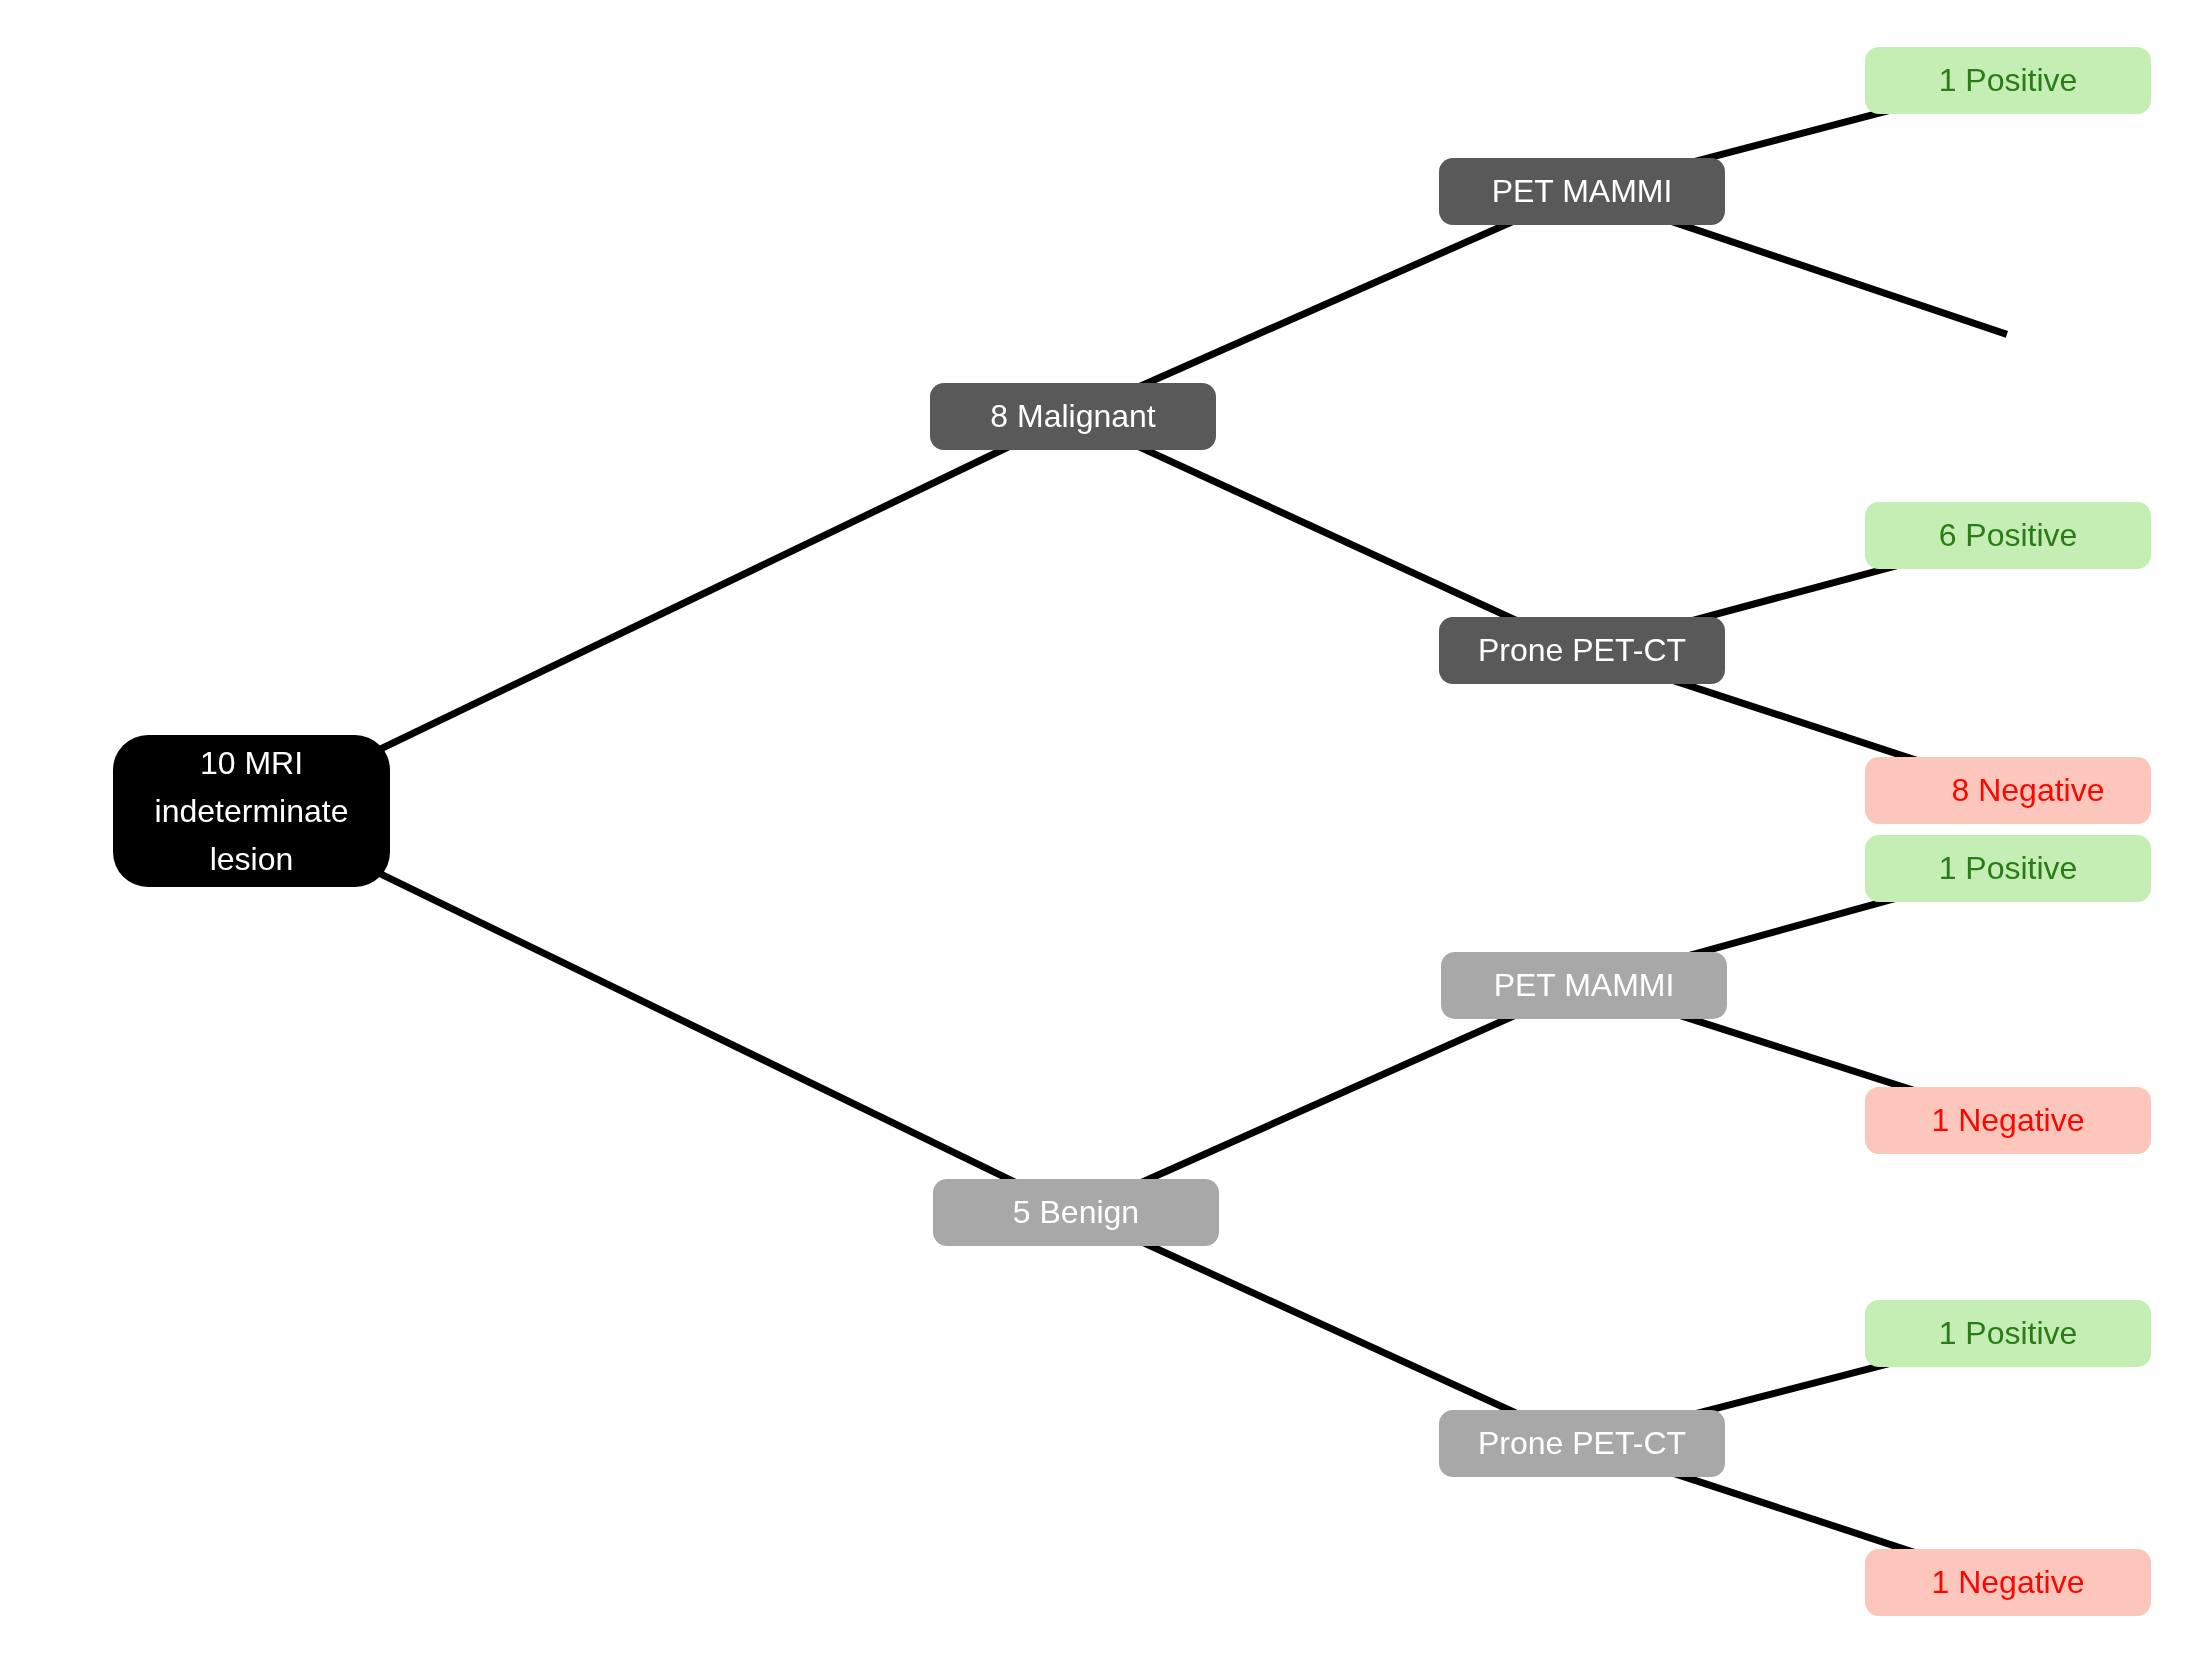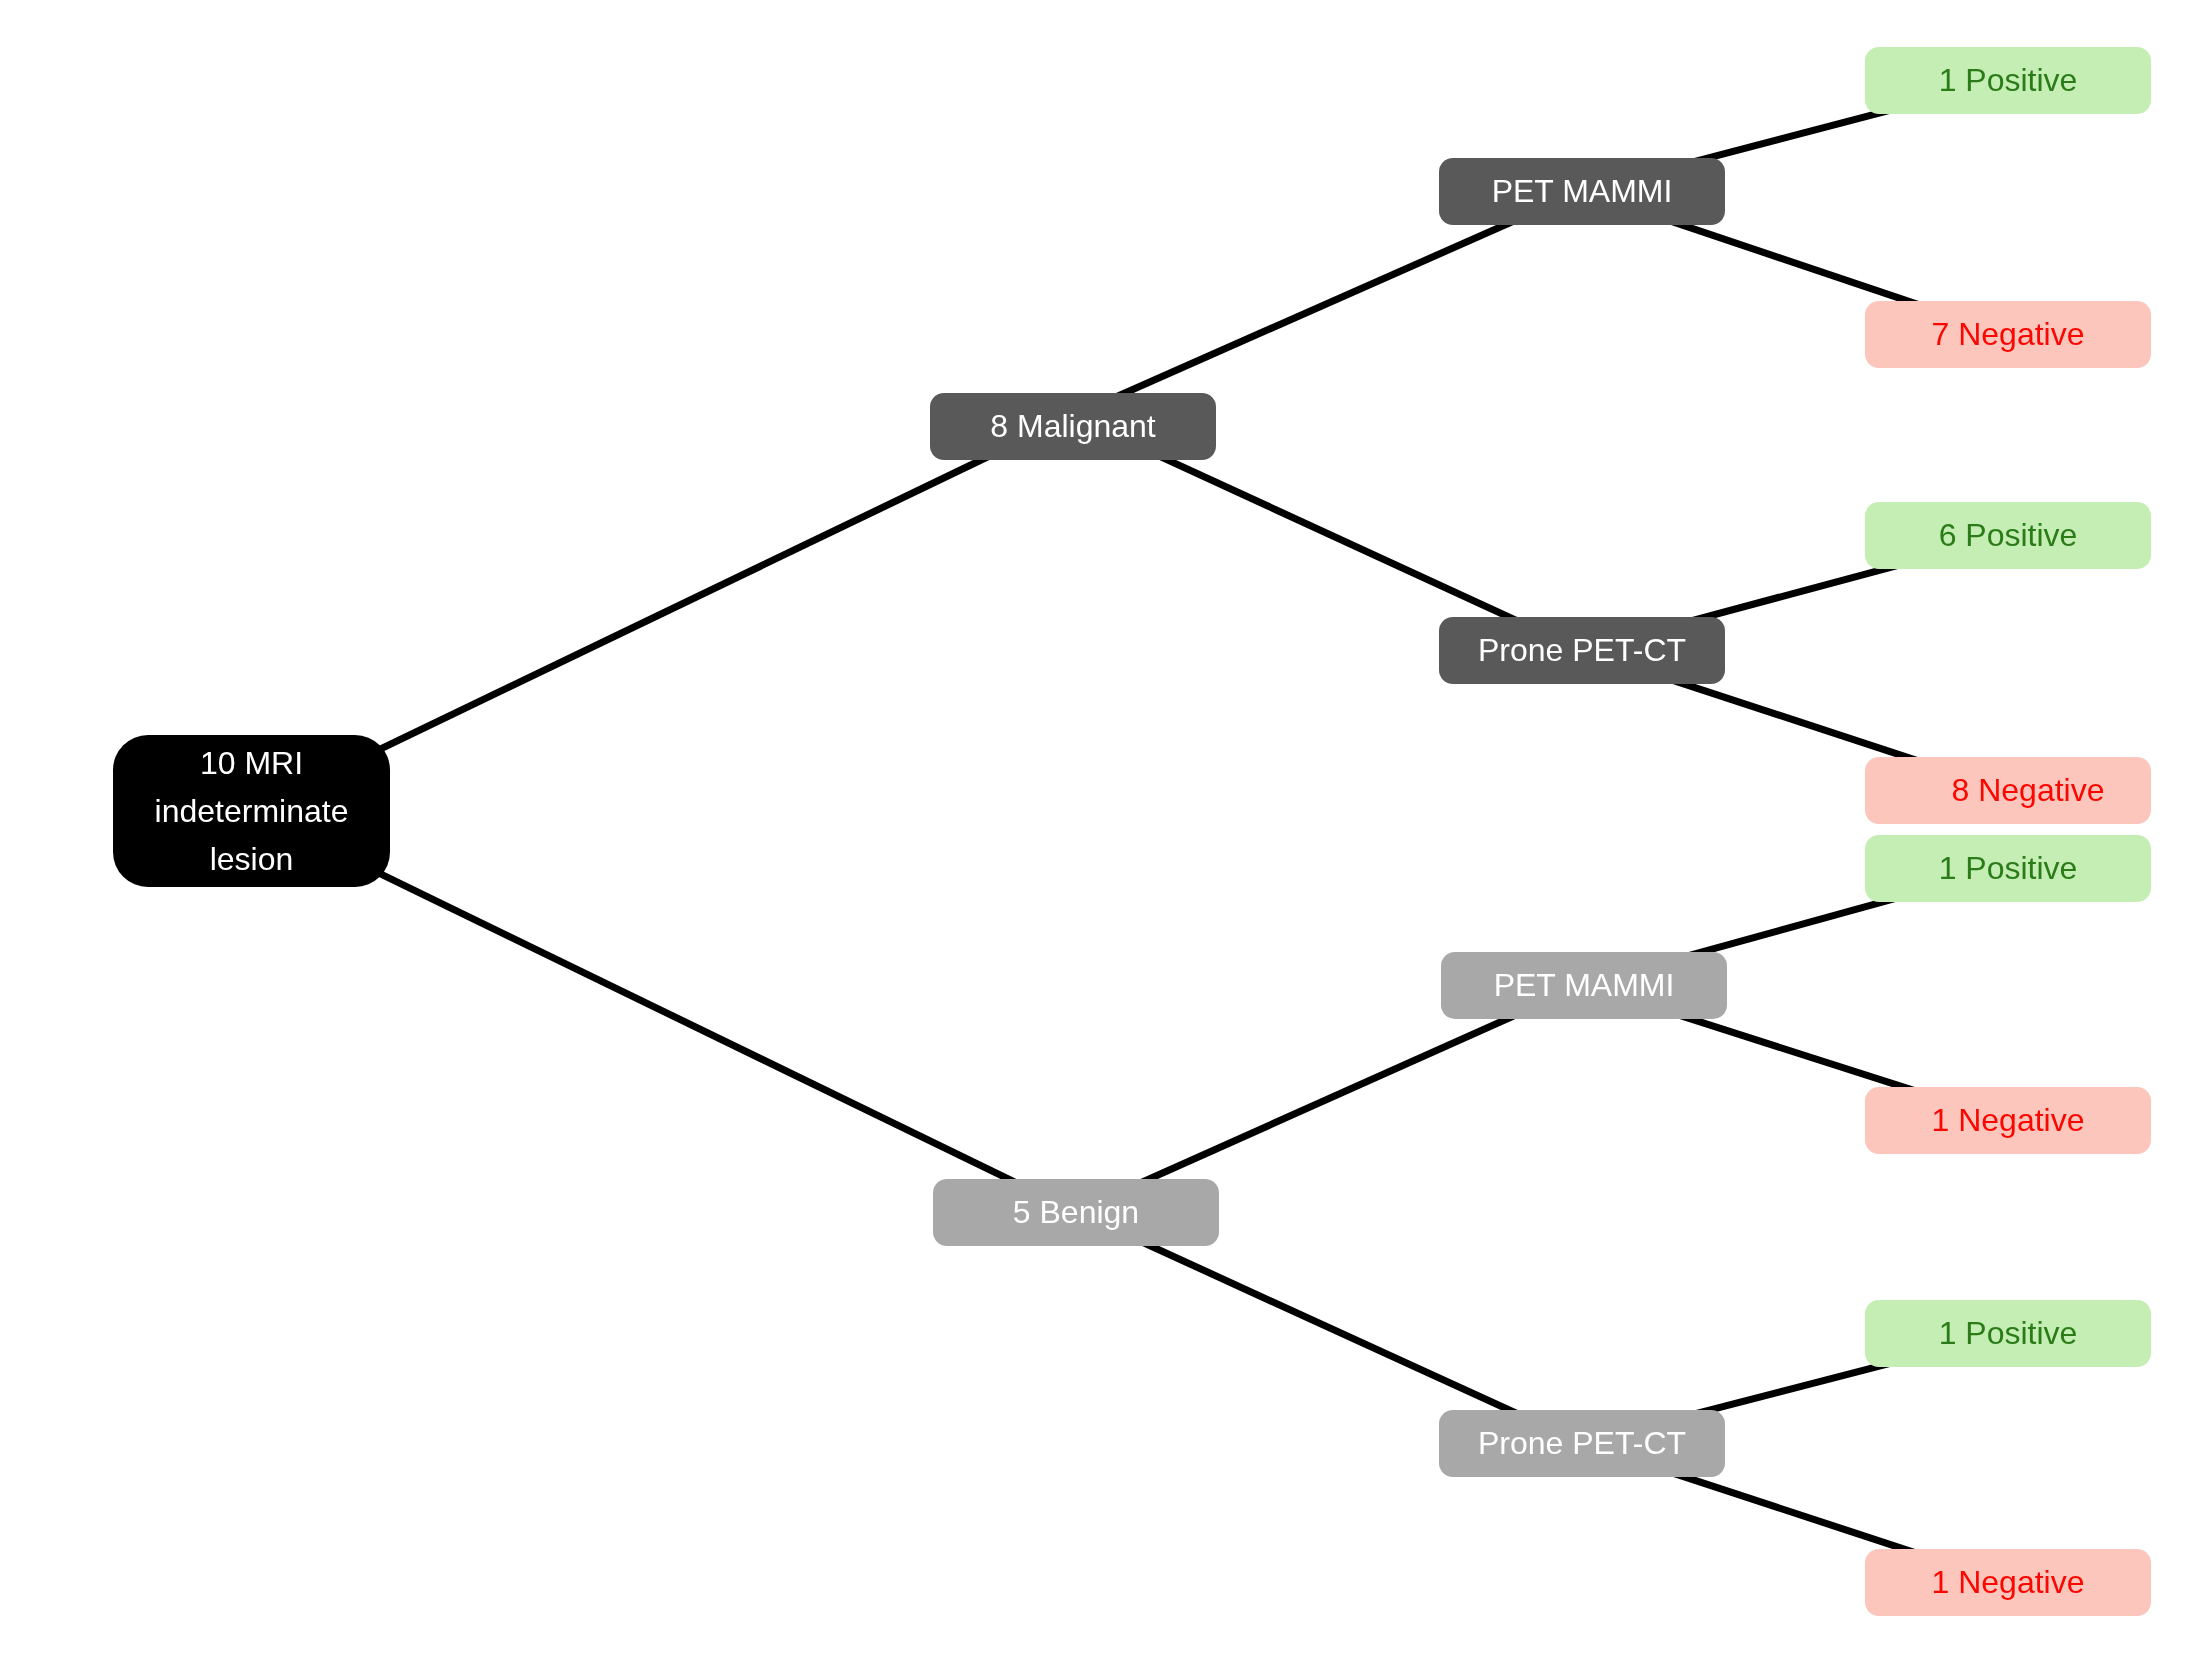--- a/index.html
+++ b/index.html
@@ -77,30 +77,29 @@
     <line x1="2242" y1="922" x2="2845" y2="760"></line>
     <line x1="2242" y1="922" x2="2845" y2="1120"></line>
     <line x1="2245" y1="1396" x2="2845" y2="1230"></line>
     <line x1="2245" y1="1396" x2="2845" y2="1588"></line>
     <line x1="2242" y1="2046" x2="2845" y2="1890"></line>
     <line x1="2242" y1="2046" x2="2845" y2="2244"></line>
   </svg>
 
   <div class="node root" style="left:113px; top:735px;">10 MRI indeterminate lesion</div>
 
-  <div class="node dark" style="left:930px; top:383px;margin-top:10px;">8 Malignant</div>
+  <div class="node dark" style="left:930px; top:383px;">8 Malignant</div>
   <div class="node light" style="left:933px; top:1179px;">5 Benign</div>
 
   <div class="node dark" style="left:1439px; top:158px;">PET MAMMI</div>
   <div class="node dark" style="left:1439px; top:617px;">Prone PET-CT</div>
   <div class="node light" style="left:1441px; top:952px;">PET MAMMI</div>
   <div class="node light" style="left:1439px; top:1410px;">Prone PET-CT</div>
 
   <div class="node positive" style="left:1865px; top:47px;">1 Positive</div>
-  <div class="node negative" style="left:1865px; top:301px;">7 Negative</div>
   <div class="node positive" style="left:1865px; top:502px;">6 Positive</div>
   <div class="node negative" style="left:1865px; top:757px;padding-left:40px;">8 Negative</div>
   <div class="node positive" style="left:1865px; top:835px;">1 Positive</div>
   <div class="node negative" style="left:1865px; top:1087px;">1 Negative</div>
   <div class="node positive" style="left:1865px; top:1300px;">1 Positive</div>
   <div class="node negative" style="left:1865px; top:1549px;">1 Negative</div>
 
 </div>
 
 

